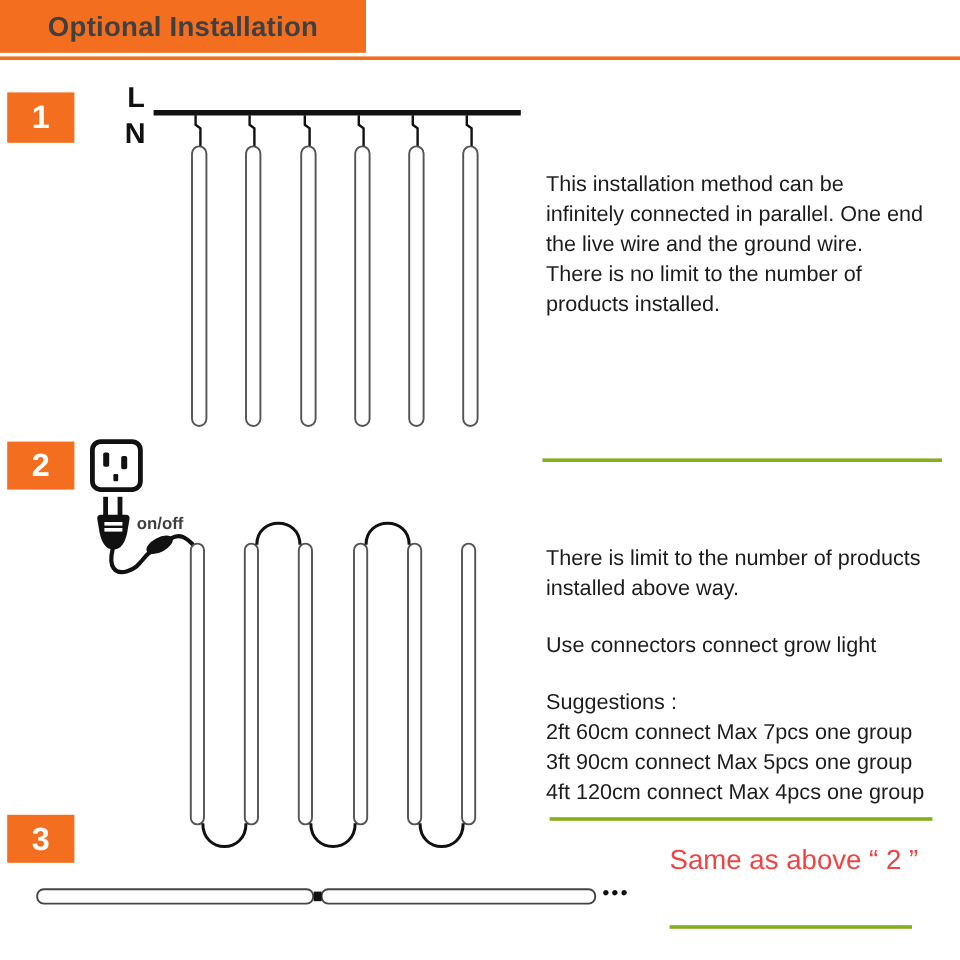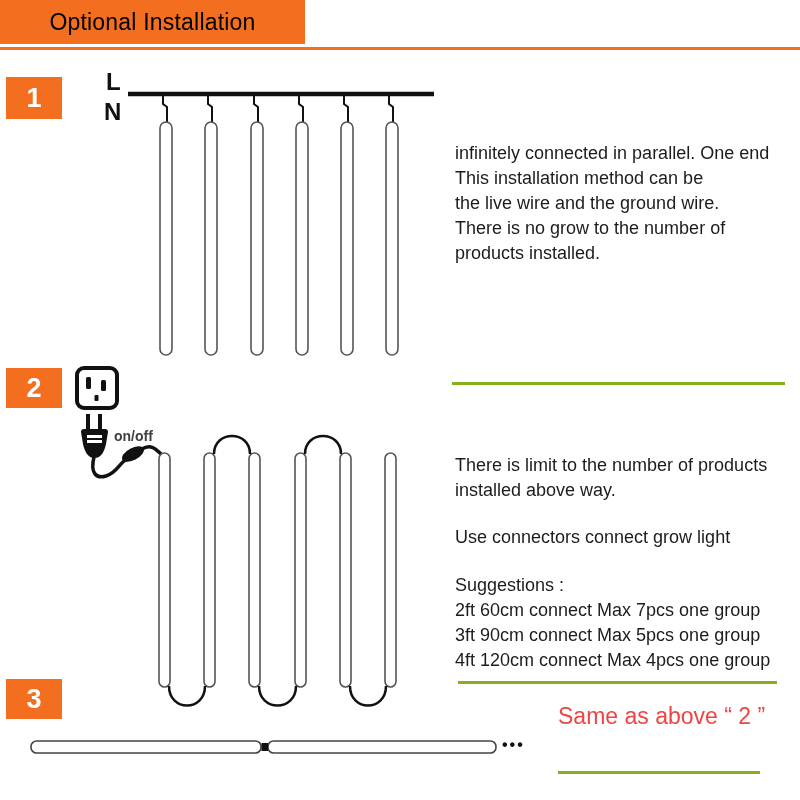--- a/index.html
+++ b/index.html
@@ -3,21 +3,21 @@
 <meta charset="utf-8">
 <style>
   html,body{margin:0;padding:0;background:#fff;}
   #page{position:relative;width:800px;height:800px;background:#ffffff;overflow:hidden;
         font-family:"Liberation Sans", sans-serif;color:#1c1c1c;}
   .abs{position:absolute;}
 
   
   .banner{left:0;top:0;width:305px;height:44px;background:#F36F1F;
           display:flex;align-items:center;justify-content:center;}
-  .banner-title{color:#000000;font-size:23px;font-weight:normal;letter-spacing:.2px;}
+  .banner-title{color:#404040;font-size:23px;font-weight:bold;letter-spacing:.2px;}
   .header-rule{left:0;top:47px;width:800px;height:3px;background:#F36F1F;}
 
   
   .badge{width:56px;background:#F36F1F;color:#fff;font-weight:bold;font-size:27px;
          display:flex;align-items:center;justify-content:center;}
   .badge1{left:6px;top:77px;height:42px;}
   .badge2{left:6px;top:368px;height:40px;}
   .badge3{left:6px;top:679px;height:40px;}
 
   
@@ -74,24 +74,24 @@
       <rect x="60" y="62" width="12" height="233" rx="6"></rect>
       <rect x="105" y="62" width="12" height="233" rx="6"></rect>
       <rect x="151" y="62" width="12" height="233" rx="6"></rect>
       <rect x="196" y="62" width="12" height="233" rx="6"></rect>
       <rect x="241" y="62" width="12" height="233" rx="6"></rect>
       <rect x="286" y="62" width="12" height="233" rx="6"></rect>
     </g>
   </svg>
 
   <div class="abs para p1">
+    <div>This installation method can be</div>
     <div>infinitely connected in parallel. One end</div>
-    <div>This installation method can be</div>
     <div>the live wire and the ground wire.</div>
-    <div>There is no grow to the number of</div>
+    <div>There is no limit to the number of</div>
     <div>products installed.</div>
   </div>
   <div class="abs sep sep1"></div>
 
   <div class="abs badge badge2">
     <span>2</span>
   </div>
 
   <svg class="abs" style="left:60px;top:360px;" width="400" height="360" viewBox="0 0 400 360">
 

